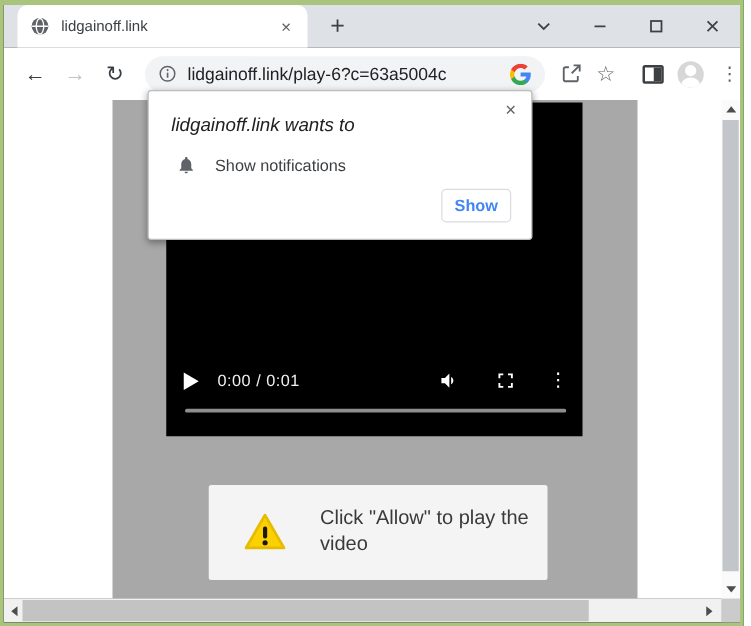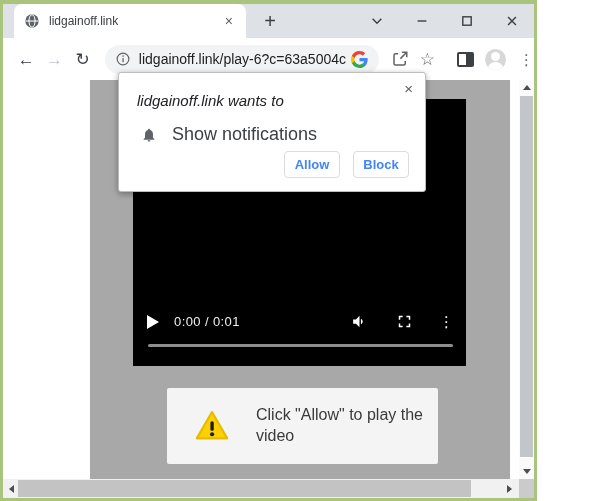--- a/index.html
+++ b/index.html
@@ -1,18 +1,18 @@
 <!DOCTYPE html>
 <html><head>
 <meta charset="utf-8">
 <style>
   * { margin:0; padding:0; box-sizing:border-box; }
   body { font-family:"Liberation Sans","DejaVu Sans",sans-serif; background:#fff; }
   .window {
-    width:537px; height:501px; position:relative; overflow:hidden;
+    width:595px; height:501px; position:relative; overflow:hidden;
     border:3px solid #a9c47c; border-top-width:4px;
     display:flex; flex-direction:column; background:#000000;
   }
   
   .tabstrip { height:34px; background:#dee1e6; display:flex; align-items:flex-end; position:relative; flex:0 0 auto; }
   .tab {
     margin-left:11px; width:232px; height:34px; background:#fff;
     border-radius:8px 8px 0 0; display:flex; align-items:center; padding:0 10px; cursor:default;
   }
   .tab-title { font-size:12px; color:#3c4043; margin-left:9px; flex:1; white-space:nowrap; overflow:hidden; }
@@ -36,39 +36,39 @@
   .sidepanel { width:17px; height:15px; border:2px solid #3c4043; border-radius:2px; position:relative; margin-left:22px; }
   .sidepanel::after { content:""; position:absolute; top:0; right:0; bottom:0; width:6px; background:#3c4043; }
   .avatar { width:21px; height:21px; border-radius:50%; background:#d7d7d7; position:relative; overflow:hidden; margin-left:11px; }
   .avatar::before { content:""; position:absolute; width:9px; height:9px; border-radius:50%; background:#fff; left:6px; top:3px; }
   .avatar::after { content:""; position:absolute; width:15px; height:12px; border-radius:50%; background:#fff; left:3px; top:13px; }
   .kebab { font-size:15px; color:#5f6368; margin-left:13px; line-height:1; }
   
   .page { flex:1; position:relative; background:#fff; }
   .gray-content { position:absolute; left:87px; top:0; width:420px; height:100%; background:#a8a8a8; }
   
-  .video { position:absolute; left:130px; top:19px; width:333px; height:267px; background:#000; }
+  .video { position:absolute; left:130px; top:2px; width:333px; height:267px; background:#000; }
   .vc-row { position:absolute; left:14px; right:12px; bottom:36px; display:flex; align-items:center; }
   .playbtn { width:0; height:0; border-left:12px solid #fff; border-top:7px solid transparent; border-bottom:7px solid transparent; }
   .vtime { margin-left:15px; font-size:13px; color:#f0f0f0; letter-spacing:.4px; }
   .vol { margin-left:auto; display:flex; }
   .fsbtn { margin-left:29px; display:flex; }
   .vkebab { margin-left:27px; color:#fff; font-size:15px; line-height:1; }
   .vprogress { position:absolute; left:15px; right:13px; bottom:19px; height:3px; background:#8e8e8e; border-radius:2px; }
   
   .warnbox { position:absolute; left:164px; top:308px; width:271px; height:76px; background:#f4f4f4; border-radius:2px;
     display:flex; align-items:center; padding-left:25px; }
   .warntext { margin-left:24px; width:172px; font-size:16px; color:#3a3a3a; line-height:1.3; }
   
   .dialog { position:absolute; left:115px; top:-8px; width:308px; height:120px; background:#fff; z-index:20;
     border:1px solid #bdbdbd; border-radius:3px; box-shadow:0 2px 6px rgba(0,0,0,.35); }
   .dlg-close { position:absolute; top:8px; right:12px; font-size:15px; color:#5f6368; line-height:1; }
   .dlg-title { margin:19px 0 0 18px; font-size:15px; color:#202124;font-style:italic; }
   .dlg-row { margin:15px 0 0 22px; display:flex; align-items:center; gap:15px; }
-  .dlg-req { font-size:18px; color:#3c4043; }
+  .dlg-req { font-size:13px; color:#3c4043; }
   .dlg-btns { position:absolute; right:16px; bottom:13px; display:flex; gap:13px; }
   .dlg-btn { width:56px; height:27px; background:#fff; border:1px solid #dadce0; border-radius:4px;
     font-size:13px; font-weight:bold; color:#4285f4; font-family:inherit; display:flex; align-items:center; justify-content:center; }
   
   .vscroll { position:absolute; right:0; top:0; bottom:0; width:15px; background:#fafafa; }
   .vthumb { position:absolute; left:1px; right:1px; top:16px; height:361px; background:#c2c5c9; }
   .sbtn { position:absolute; left:0; right:0; height:13px; display:flex; align-items:center; justify-content:center; }
   .tri-up { width:0; height:0; border-left:4px solid transparent; border-right:4px solid transparent; border-bottom:5px solid #4d4d4d; }
   .tri-down { width:0; height:0; border-left:4px solid transparent; border-right:4px solid transparent; border-top:5px solid #4d4d4d; }
   .tri-left { width:0; height:0; border-top:4px solid transparent; border-bottom:4px solid transparent; border-right:5px solid #4d4d4d; }
@@ -215,22 +215,21 @@
       <div class="dlg-title">lidgainoff.link wants to</div>
       <div class="dlg-row">
         <span>
           <svg width="16" height="16" viewBox="0 0 24 24">
             <path fill="#5f6368" d="M12 22c1.1 0 2-.9 2-2h-4c0 1.1.9 2 2 2zm6-6v-5c0-3.07-1.64-5.64-4.5-6.32V4c0-.83-.67-1.5-1.5-1.5s-1.5.67-1.5 1.5v.68C7.63 5.36 6 7.92 6 11v5l-2 2v1h16v-1l-2-2z"></path>
           </svg>
         </span>
         <span class="dlg-req">Show notifications</span>
       </div>
       <div class="dlg-btns">
-        <button class="dlg-btn">Allow</button>
-        <button class="dlg-btn">Block</button>
+        <button class="dlg-btn">Show</button>
       </div>
     </div>
   </div>
 
   <div class="hscroll">
     <div class="hbtn left">
         <span class="tri-left"></span>
       </div>
     <div class="hthumb"></div>
     <div class="hbtn right">

